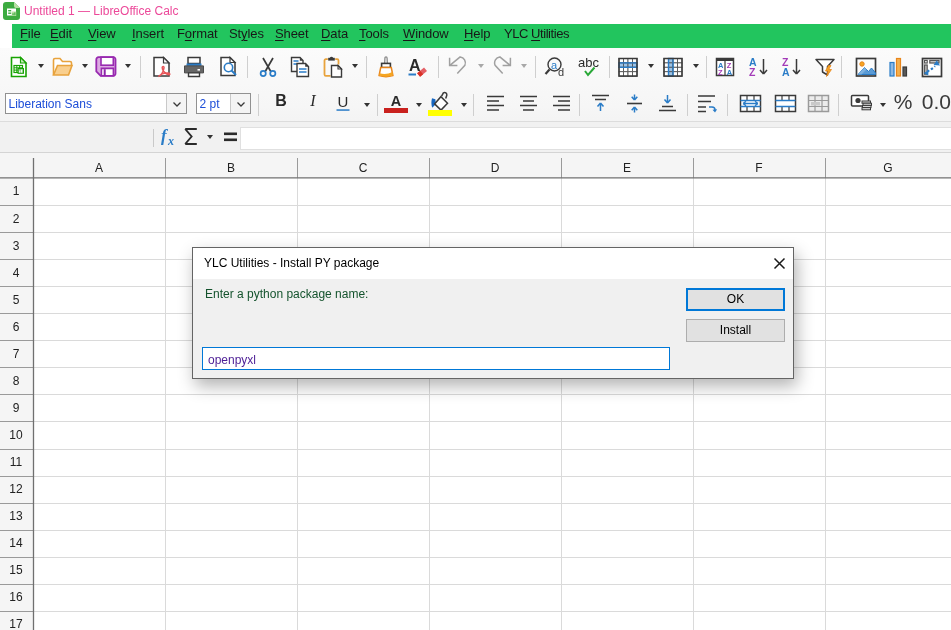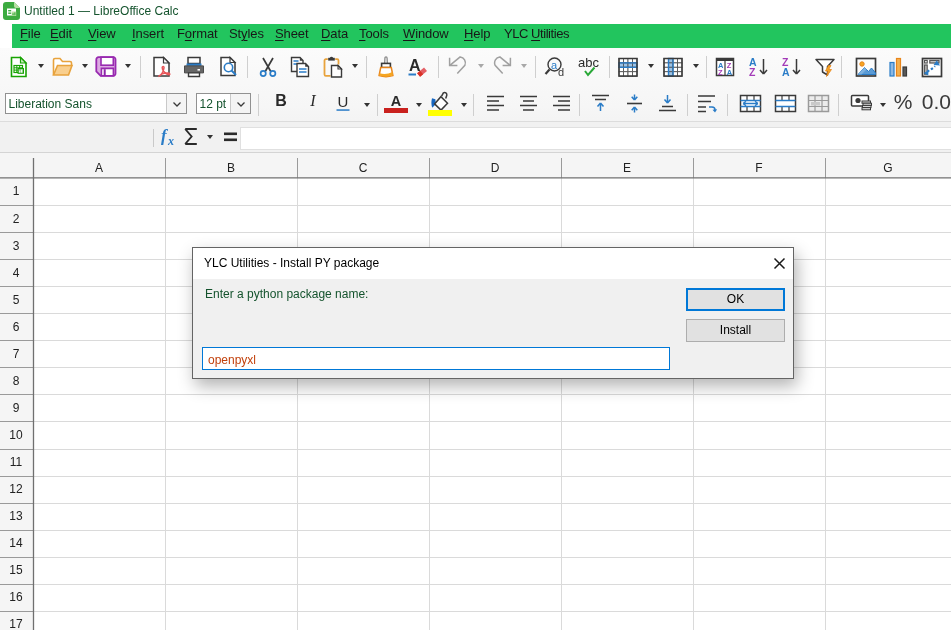--- a/index.html
+++ b/index.html
@@ -1,54 +1,54 @@
 <!DOCTYPE html>
 <html><head>
 <meta charset="utf-8">
 <style>
   html,body{margin:0;padding:0;}
   body{width:951px;height:630px;overflow:hidden;position:relative;
        font-family:"Liberation Sans",sans-serif;background:#ffffff;}
   .abs{position:absolute;}
   #titlebar{left:0;top:0;width:951px;height:24px;background:#ffffff;}
-  #title-text{left:24px;top:4px;font-size:12px;color:#14532d;}
+  #title-text{left:24px;top:4px;font-size:12px;color:#ec4899;}
   #menubar{left:12px;top:24px;width:951px;height:24px;background:#22c55e;}
   .mi{position:absolute;top:2px;font-size:13px;color:#181818;white-space:pre;letter-spacing:-0.1px;}
   .mi u{text-decoration:underline;text-underline-offset:2px;}
   #tbzone{left:0;top:48px;width:951px;height:105px;
           background:linear-gradient(180deg,#fbfbfb 0%,#f6f6f6 55%,#efefef 100%);}
   .tline{position:absolute;background:#dcdcdc;}
   .ic{position:absolute;top:0;}
   .sep1{position:absolute;top:8px;width:1px;height:22px;background:#cfcfcf;}
   .dd{position:absolute;top:16px;width:0;height:0;border-left:3.5px solid transparent;
       border-right:3.5px solid transparent;border-top:4.5px solid #333;}
   .ddg{border-top-color:#a8a8a8;}
   .combo{position:absolute;background:#fff;border:1px solid #919191;box-sizing:border-box;}
-  .combo .ct{position:absolute;left:2.5px;top:3px;font-size:12px;color:#14532d;}
+  .combo .ct{position:absolute;left:2.5px;top:3px;font-size:12px;color:#1d4ed8;}
   .cbtn{position:absolute;right:0;top:0;bottom:0;width:19px;background:#f4f4f4;
         border-left:1px solid #c9c9c9;}
   .chev{position:absolute;right:3px;top:5px;width:12px;height:11px;}
   
   #gridsvg{left:0;top:153px;}
   
   #dlg{left:192px;top:247px;width:602px;height:132px;background:#f0f0f0;
        border:1px solid #646464;box-sizing:border-box;
        box-shadow:3px 7px 16px rgba(0,0,0,0.30);}
   #dlg-title{position:absolute;left:0;top:0;width:100%;height:31px;background:#ffffff;}
   #dlg-title span{position:absolute;left:11px;top:8px;font-size:12px;color:#000;}
   #dlg-x{position:absolute;right:0px;top:0;width:30px;height:31px;}
   #dlg-label{position:absolute;left:12px;top:39px;font-size:12px;color:#14532d;}
   .wbtn{position:absolute;left:493px;width:99px;height:23px;background:#e1e1e1;
         border:1px solid #adadad;box-sizing:border-box;font-size:12px;color:#000;
         text-align:center;line-height:21px;}
   #btn-ok{top:40px;border:2px solid #0078d7;line-height:19px;}
   #btn-cancel{top:71px;}
   #dlg-input{position:absolute;left:9px;top:99px;width:468px;height:23px;background:#fff;
              border:1.5px solid #0078d7;box-sizing:border-box;}
-  #dlg-input span{position:absolute;left:5px;top:5px;font-size:12px;color:#c2410c;}
+  #dlg-input span{position:absolute;left:5px;top:5px;font-size:12px;color:#4c1d95;}
 </style>
 </head>
 <body>
   <div id="titlebar" class="abs">
     <svg class="abs" style="left:3px;top:2px" width="17" height="18" viewBox="0 0 17 18">
       <path d="M3 0 h8 l6 6 v9 a3 3 0 0 1 -3 3 h-11 a3 3 0 0 1 -3 -3 v-12 a3 3 0 0 1 3 -3 z" fill="#3cab40"></path>
       <path d="M11 0 l6 6 h-4 a2 2 0 0 1 -2 -2 z" fill="#b6e0a2"></path>
       <rect x="4" y="6.5" width="9" height="7" fill="#fff"></rect>
       <rect x="5.2" y="8" width="3" height="1.4" fill="#3cab40"></rect>
       <rect x="5.2" y="10.5" width="3" height="1.4" fill="#3cab40"></rect>
@@ -264,21 +264,21 @@
     <div id="tb2" style="position:absolute;left:0;top:40px;width:951px;height:34px">
       <div class="combo" style="left:5px;top:5px;width:182px;height:21px">
   <span class="ct">Liberation Sans</span>
   <span class="cbtn">
           <svg class="chev" viewBox="0 0 12 11">
             <path d="M2.5 3.5 L6 7 L9.5 3.5" fill="none" stroke="#3a3a3a" stroke-width="1.3"></path>
           </svg>
         </span>
 </div>
       <div class="combo" style="left:196px;top:5px;width:55px;height:21px">
-  <span class="ct">12 pt</span>
+  <span class="ct">2 pt</span>
   <span class="cbtn">
           <svg class="chev" viewBox="0 0 12 11">
             <path d="M2.5 3.5 L6 7 L9.5 3.5" fill="none" stroke="#3a3a3a" stroke-width="1.3"></path>
           </svg>
         </span>
 </div>
       <div class="sep1" style="left:258px;top:6px"></div>
       <div style="position:absolute;left:271px;top:4px;width:20px;text-align:center;font-size:16px;font-weight:bold;color:#2a2a2a">B</div>
       <div style="position:absolute;left:303px;top:4px;width:20px;text-align:center;font-size:16px;font-style:italic;font-family:'Liberation Serif',serif;color:#2a2a2a">I</div>
       <svg class="ic" style="left:333px;top:4px" width="20" height="24" viewBox="0 0 20 24">

